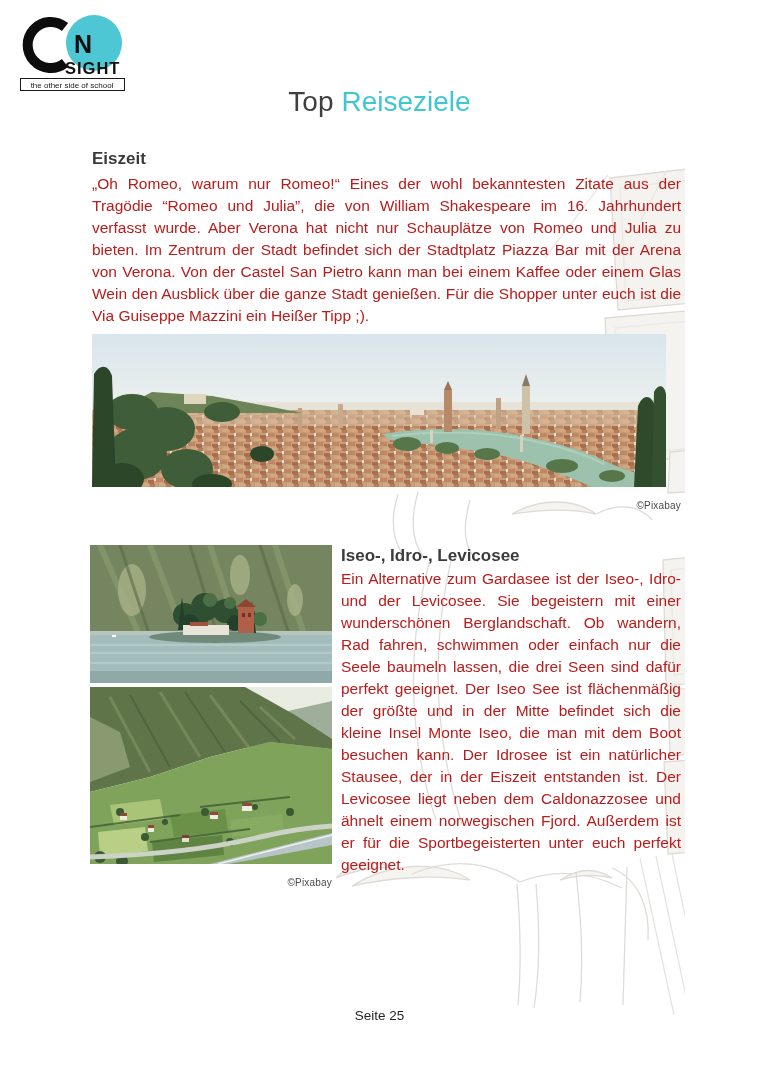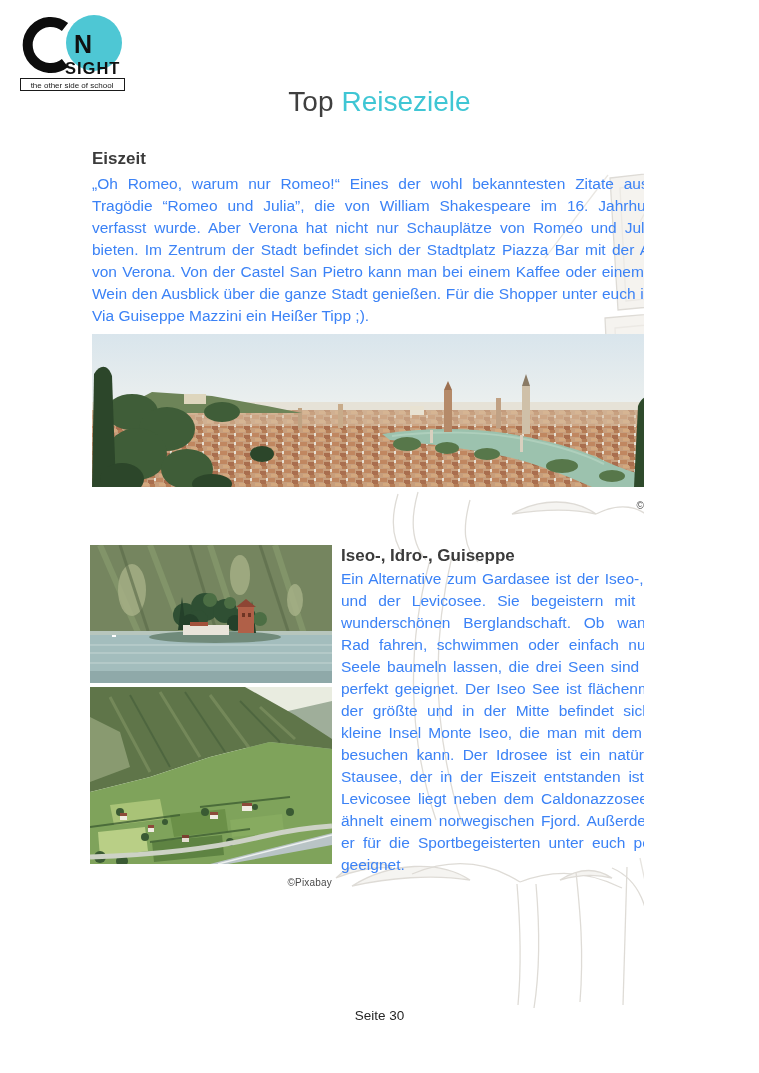--- a/index.html
+++ b/index.html
@@ -1,34 +1,34 @@
 <!DOCTYPE html>
 <html lang="de"><head>
 <meta charset="utf-8">
 <style>
   html,body{margin:0;padding:0;background:#ffffff;}
   .page{
     position:relative;width:644px;height:1073px;background:#ffffff;
-    font-family:"Liberation Sans",sans-serif;color:#3a3a3a;overflow:hidden;
+    font-family:"Liberation Sans",sans-serif;color:#3a3a3a;overflow:hidden;padding-left:41px;
   }
   .bg-sketch{position:absolute;left:0;top:0;z-index:0;pointer-events:none;}
   .layer{position:absolute;z-index:1;}
 
   
   .logo{left:20px;top:12px;width:110px;}
 
   
   .title{left:0;top:86px;width:759px;text-align:center;font-size:28px;color:#3f3f3f;}
   .title .accent{color:#3fc6d4;}
   .title .dark{padding-right:8px;}
 
   
   .verona{left:92px;top:148px;width:589px;}
   h2.sec-heading{margin:0 0 3px 0;font-size:17px;font-weight:bold;color:#3b3b3b;line-height:22px;}
-  p.body-text{margin:0;font-size:15.5px;line-height:22px;text-align:justify;color:#3b82f6;hyphens:auto;}
+  p.body-text{margin:0;font-size:15.5px;line-height:22px;text-align:justify;color:#b91c1c;hyphens:auto;}
   figure{margin:7px 0 0 0;}
   figcaption{ text-align:right;font-size:10px;color:#4a4a4a;margin-top:13px;letter-spacing:.2px;}
   .photo{display:block;}
 
   
   .lakes{left:90px;top:545px;width:591px;display:flex;}
   .lakes-photos{width:242px;flex:0 0 242px;}
   .lakes-photos figure{margin:0;}
   .lakes-photos .gap{height:4px;}
   .lakes-text{flex:1;margin-left:9px;}
@@ -309,20 +309,20 @@
               <rect x="92" y="148" width="7" height="3" fill="#7a4030"></rect>
           </g>
           <path d="M0,170 C60,168 120,162 170,150 C200,143 225,140 242,139" stroke="#cdd2c6" stroke-width="5" fill="none"></path>
           <polygon points="120,177 242,146 242,158 138,177" fill="#b9c4c6"></polygon>
           <path d="M128,177 L242,148" stroke="#eef1f0" stroke-width="1.5"></path>
         </svg>
       </figure>
       <figcaption>©Pixabay</figcaption>
     </div>
     <div class="lakes-text">
-      <h2 class="sec-heading">Iseo-, Idro-, Guiseppe</h2>
+      <h2 class="sec-heading">Iseo-, Idro-, Levicosee</h2>
       <p class="body-text">Ein Alternative zum Gardasee ist der Iseo-, Idro- und der Levicosee. Sie begeistern mit einer wunderschönen Berglandschaft. Ob wandern, Rad fahren, schwimmen oder einfach nur die Seele baumeln lassen, die drei Seen sind dafür perfekt geeignet. Der Iseo See ist flächenmäßig der größte und in der Mitte befindet sich die kleine Insel Monte Iseo, die man mit dem Boot besuchen kann. Der Idrosee ist ein natürlicher Stausee, der in der Eiszeit entstanden ist. Der Levicosee liegt neben dem Caldonazzosee und ähnelt einem norwegischen Fjord. Außerdem ist er für die Sportbegeisterten unter euch perfekt geeignet.</p>
     </div>
   </section>
 
-  <div class="layer footer">Seite 30</div>
+  <div class="layer footer">Seite 25</div>
 
 </div>
 
 </body></html>

